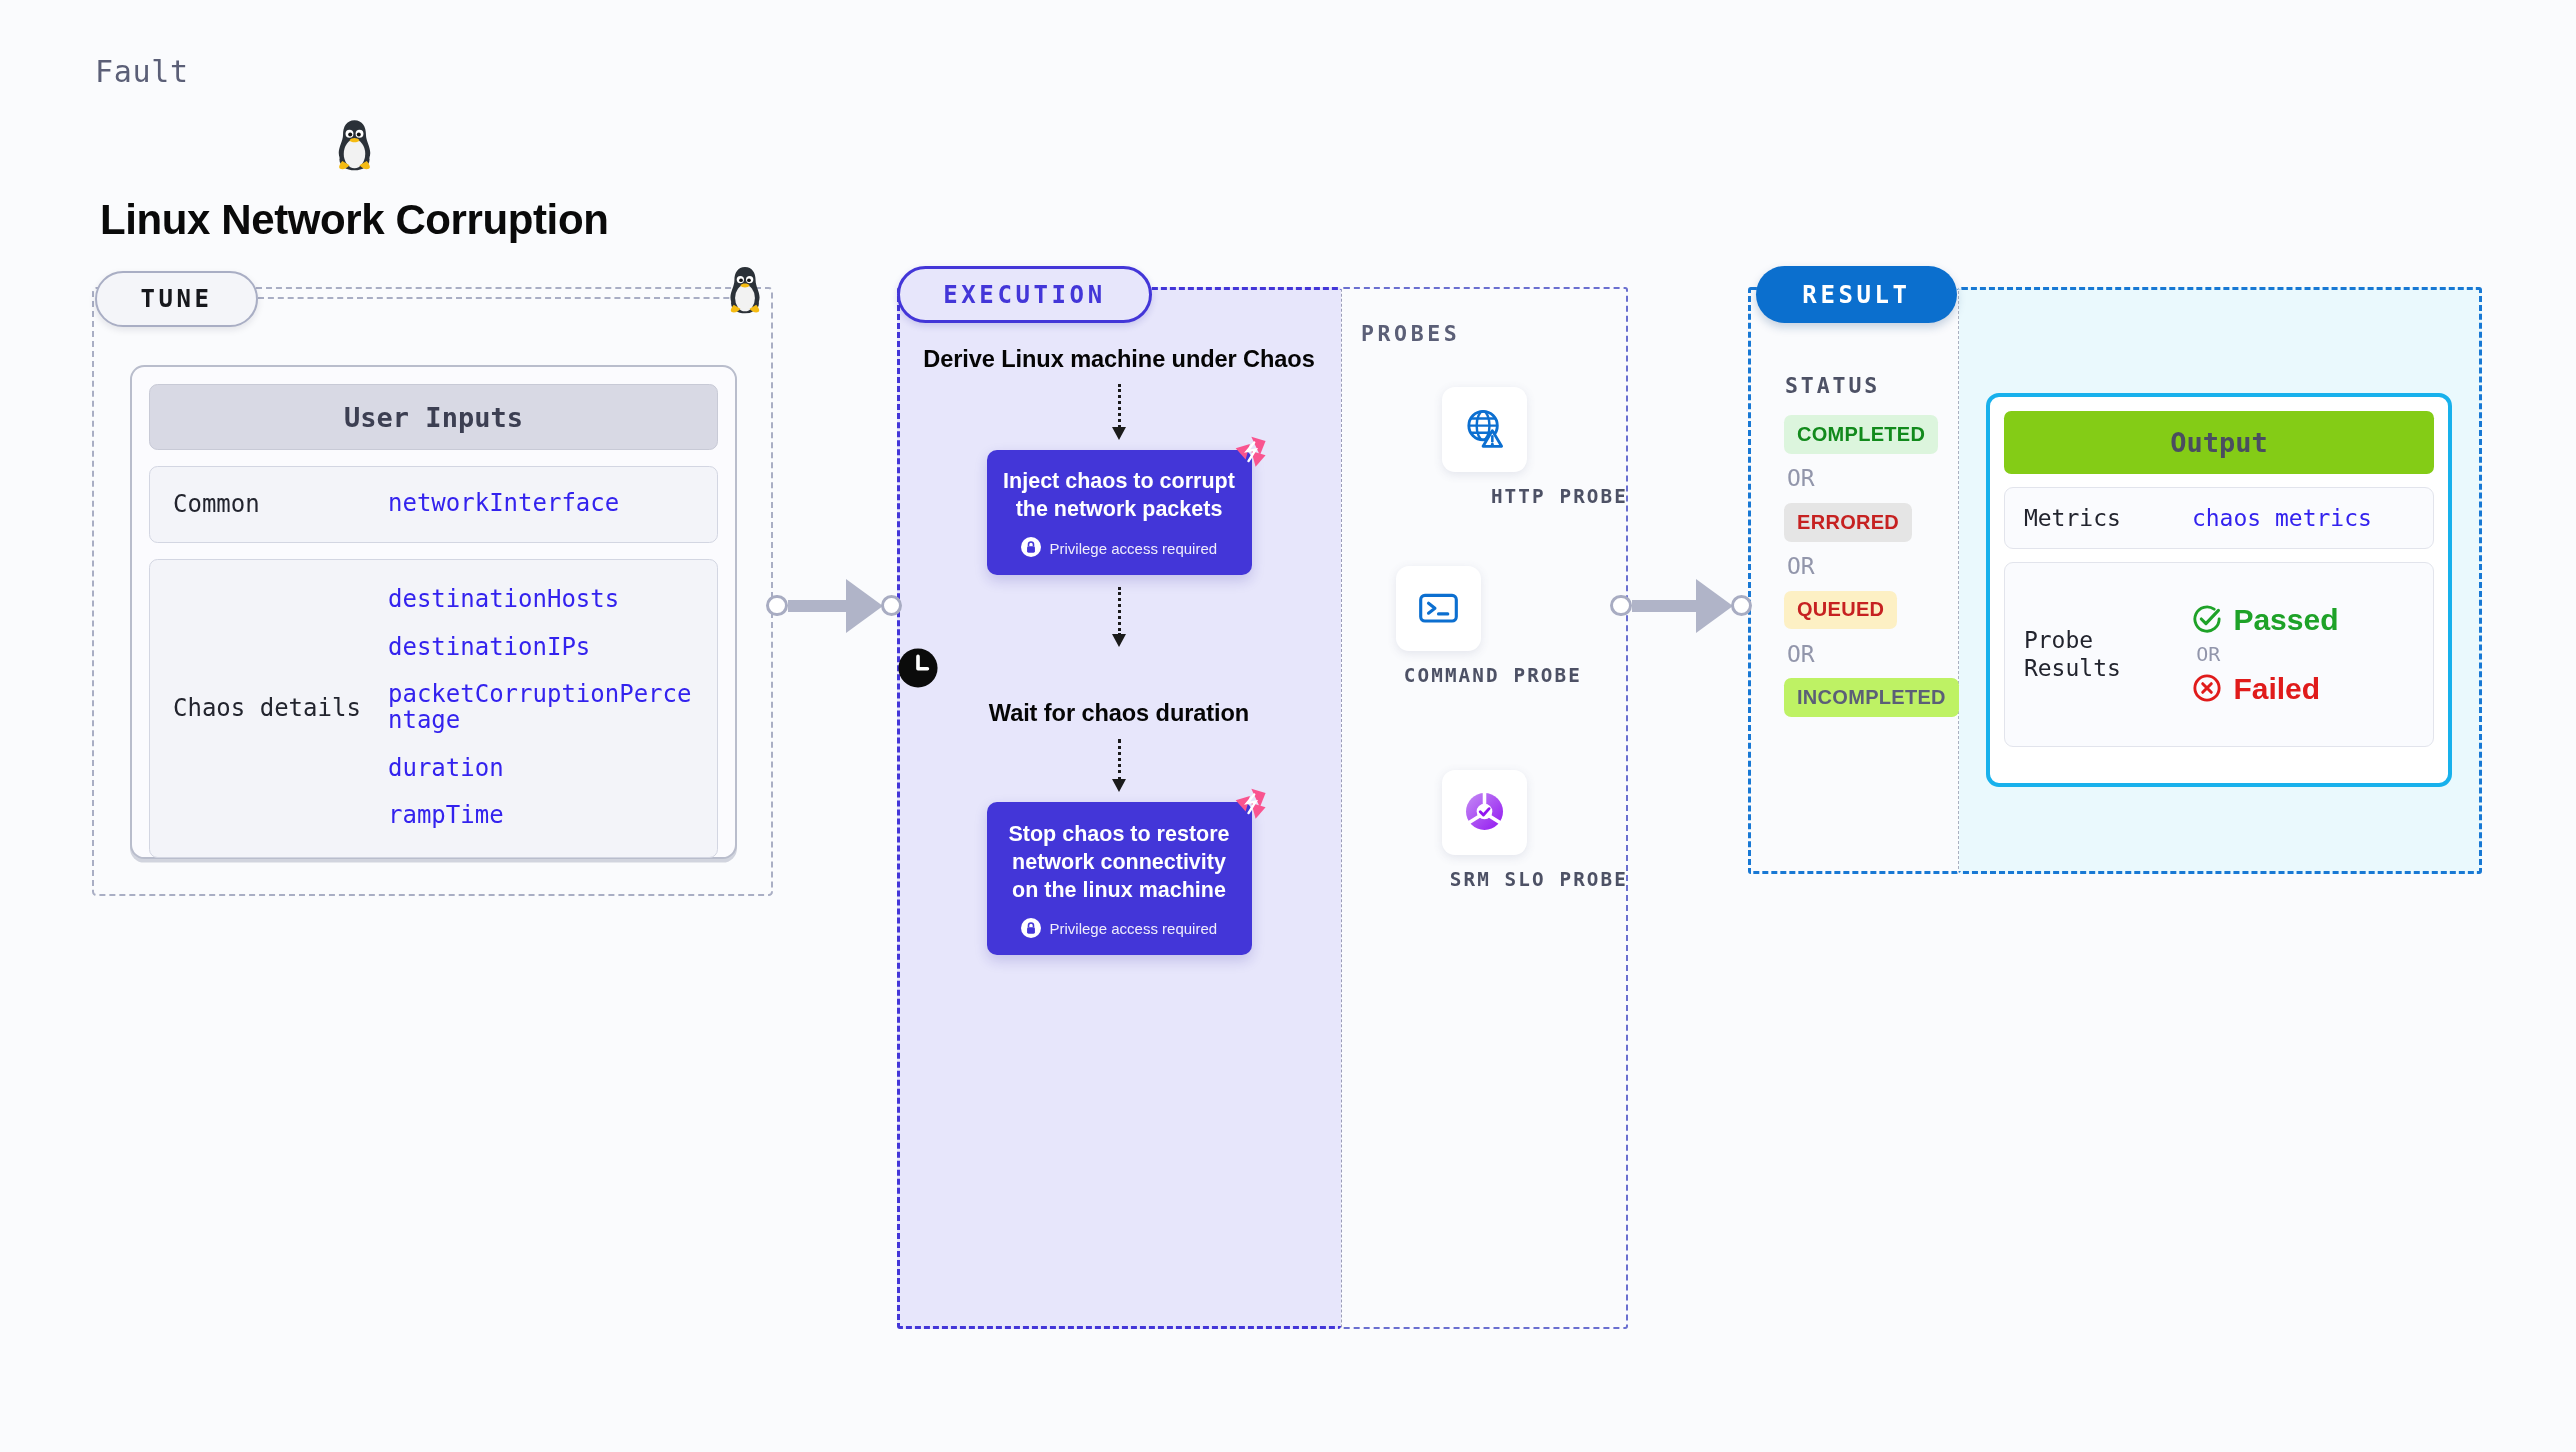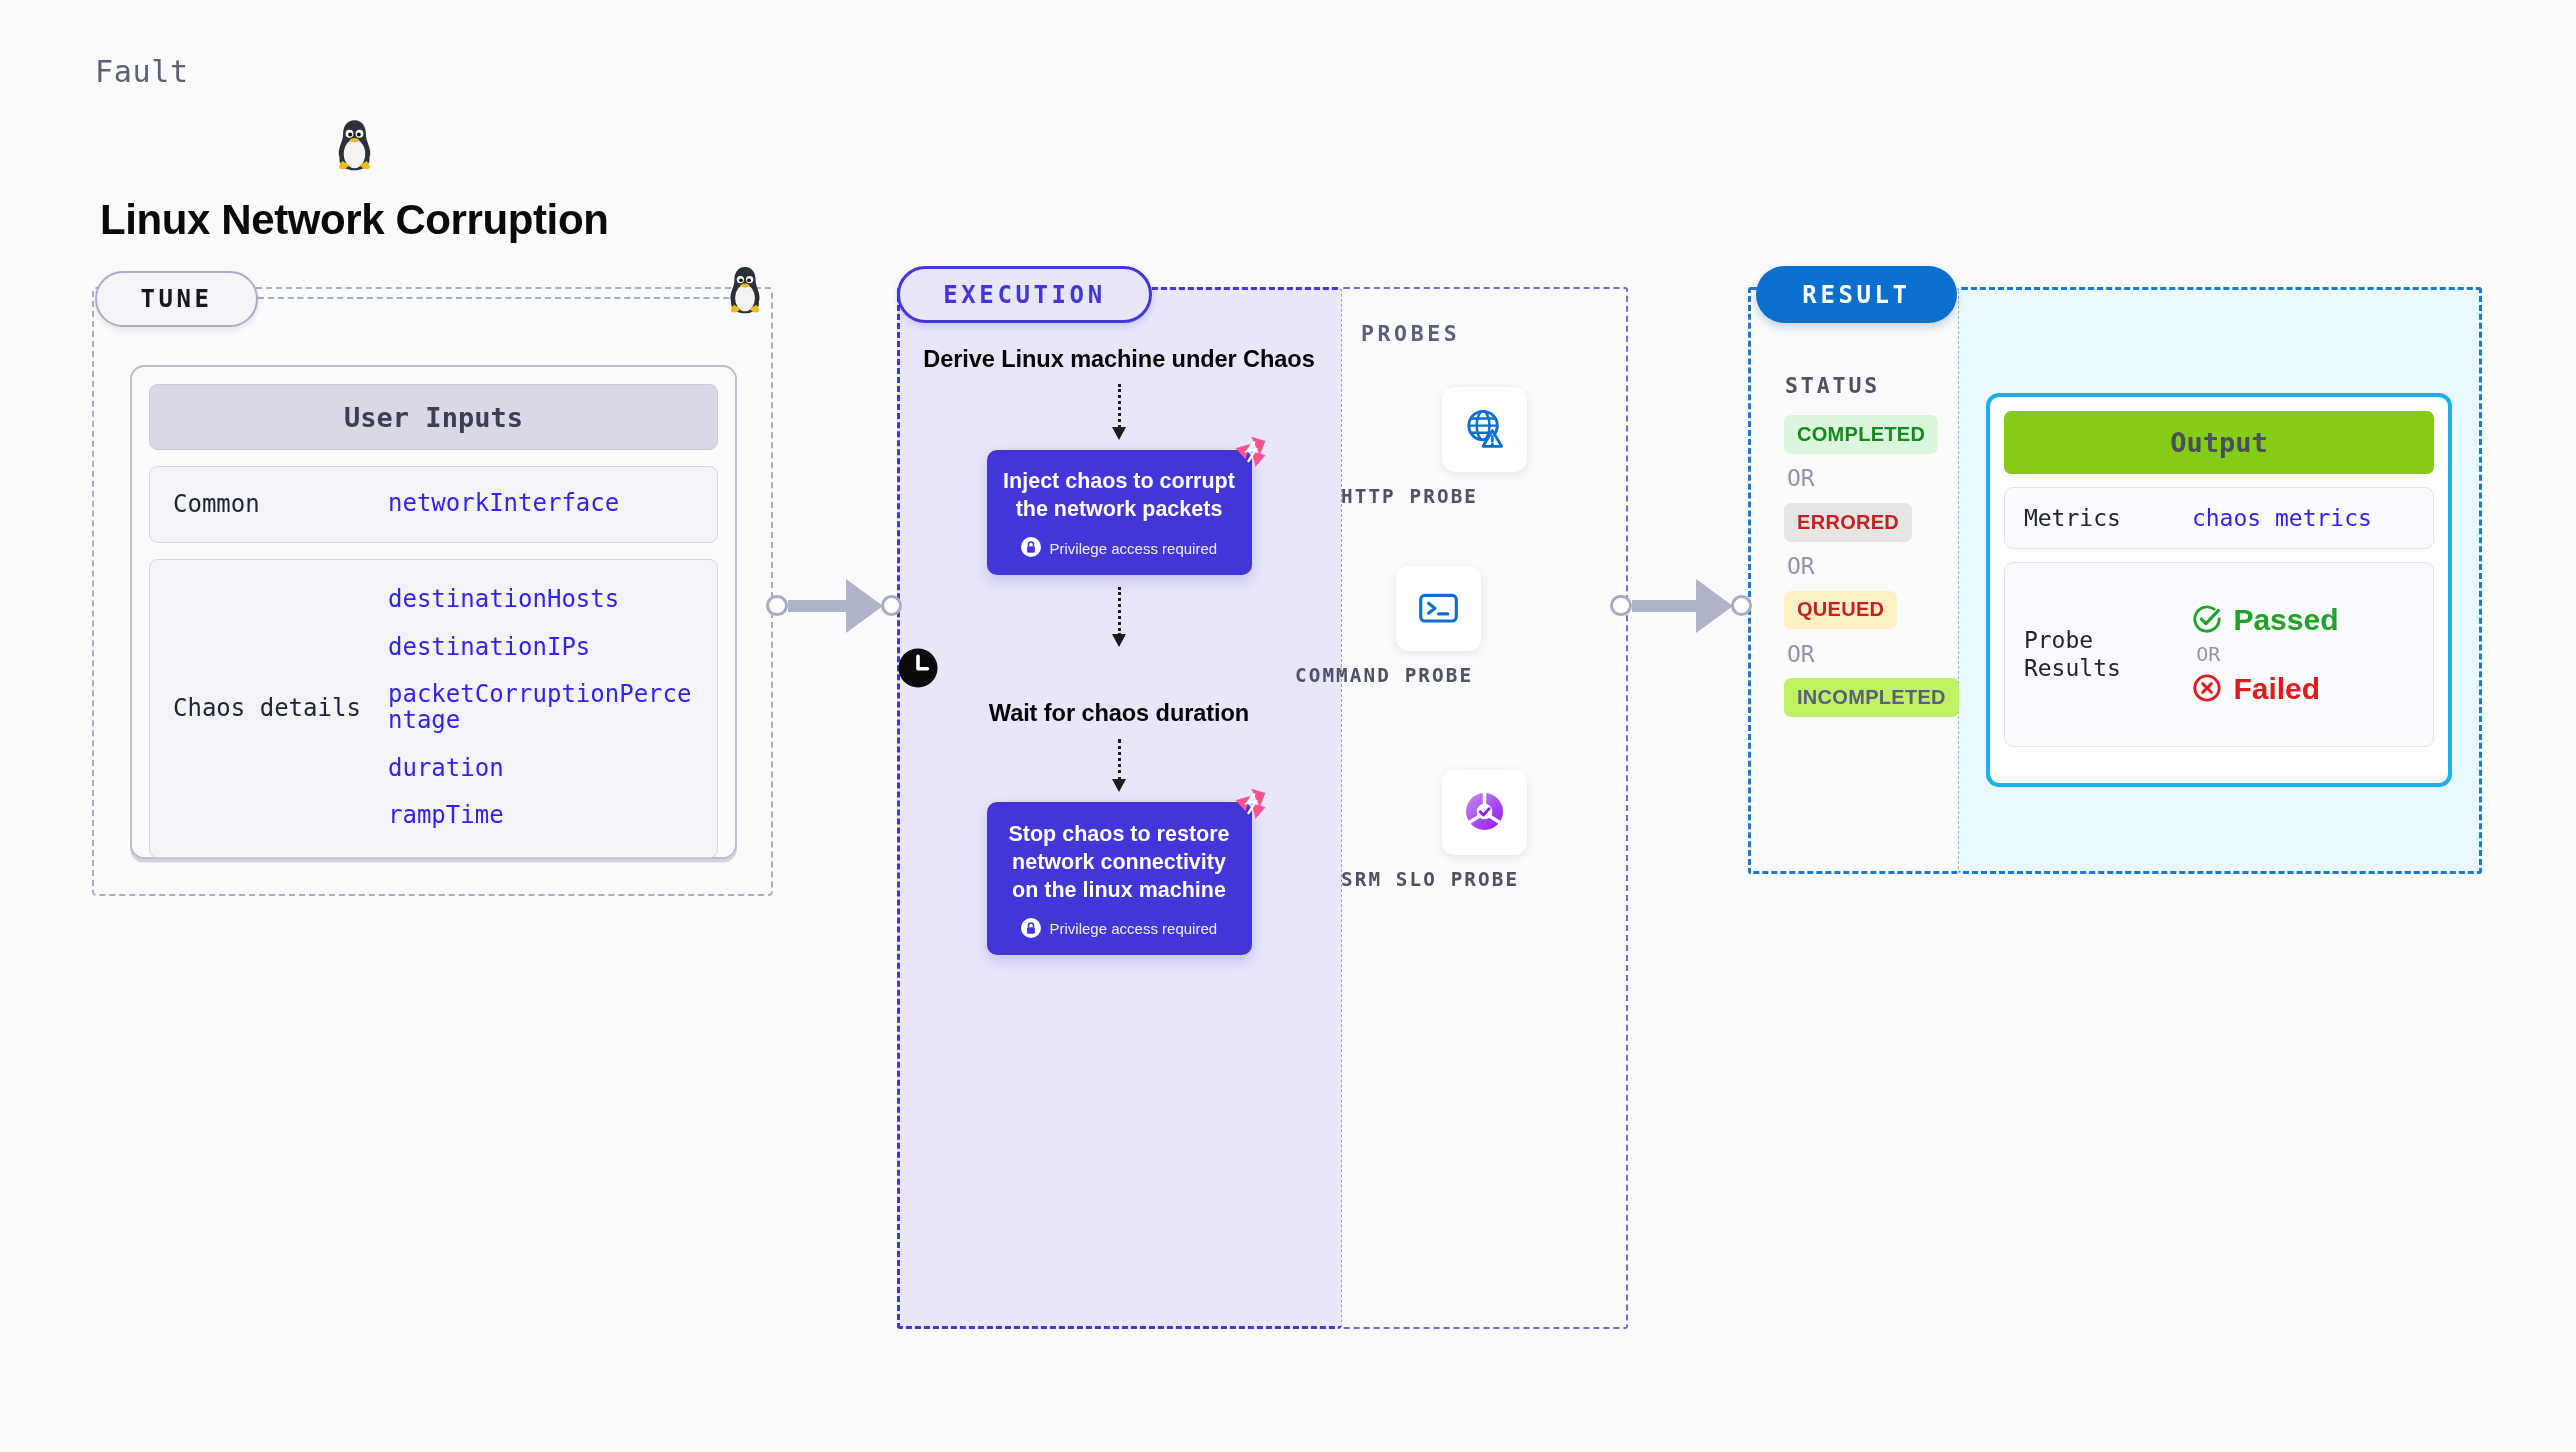--- a/index.html
+++ b/index.html
@@ -212,21 +212,21 @@
   #out-row-probe { height: 185px; align-items: center; }
   .probe-res { display: flex; flex-direction: column; gap: 5.7px; }
   .probe-line { display: flex; align-items: center; gap: 11.5px; }
   .probe-line .lbl { font-size: 30px; font-weight: bold; }
   .probe-or {
     font-family: "DejaVu Sans Mono", monospace; font-size: 20px;
     color: #9296ab; margin-left: 4.3px;
   }
 
   
-  .probe-item { position: absolute; width: 287px; text-align: left; }
+  .probe-item { position: absolute; width: 287px; text-align: right; }
   .probe-tile {
     width: 85px; height: 85px; margin: 0 auto;
     background: #ffffff; border-radius: 13px;
     box-shadow: 0 2.9px 10px rgba(70,80,120,.12);
     display: flex; align-items: center; justify-content: center;
   }
   .probe-name {
     margin-top: 11.5px;
     font-family: "DejaVu Sans Mono", monospace; font-size: 19.3px;
     color: #4d5165; letter-spacing: 2.1px; font-weight: bold; line-height: 1.35;

